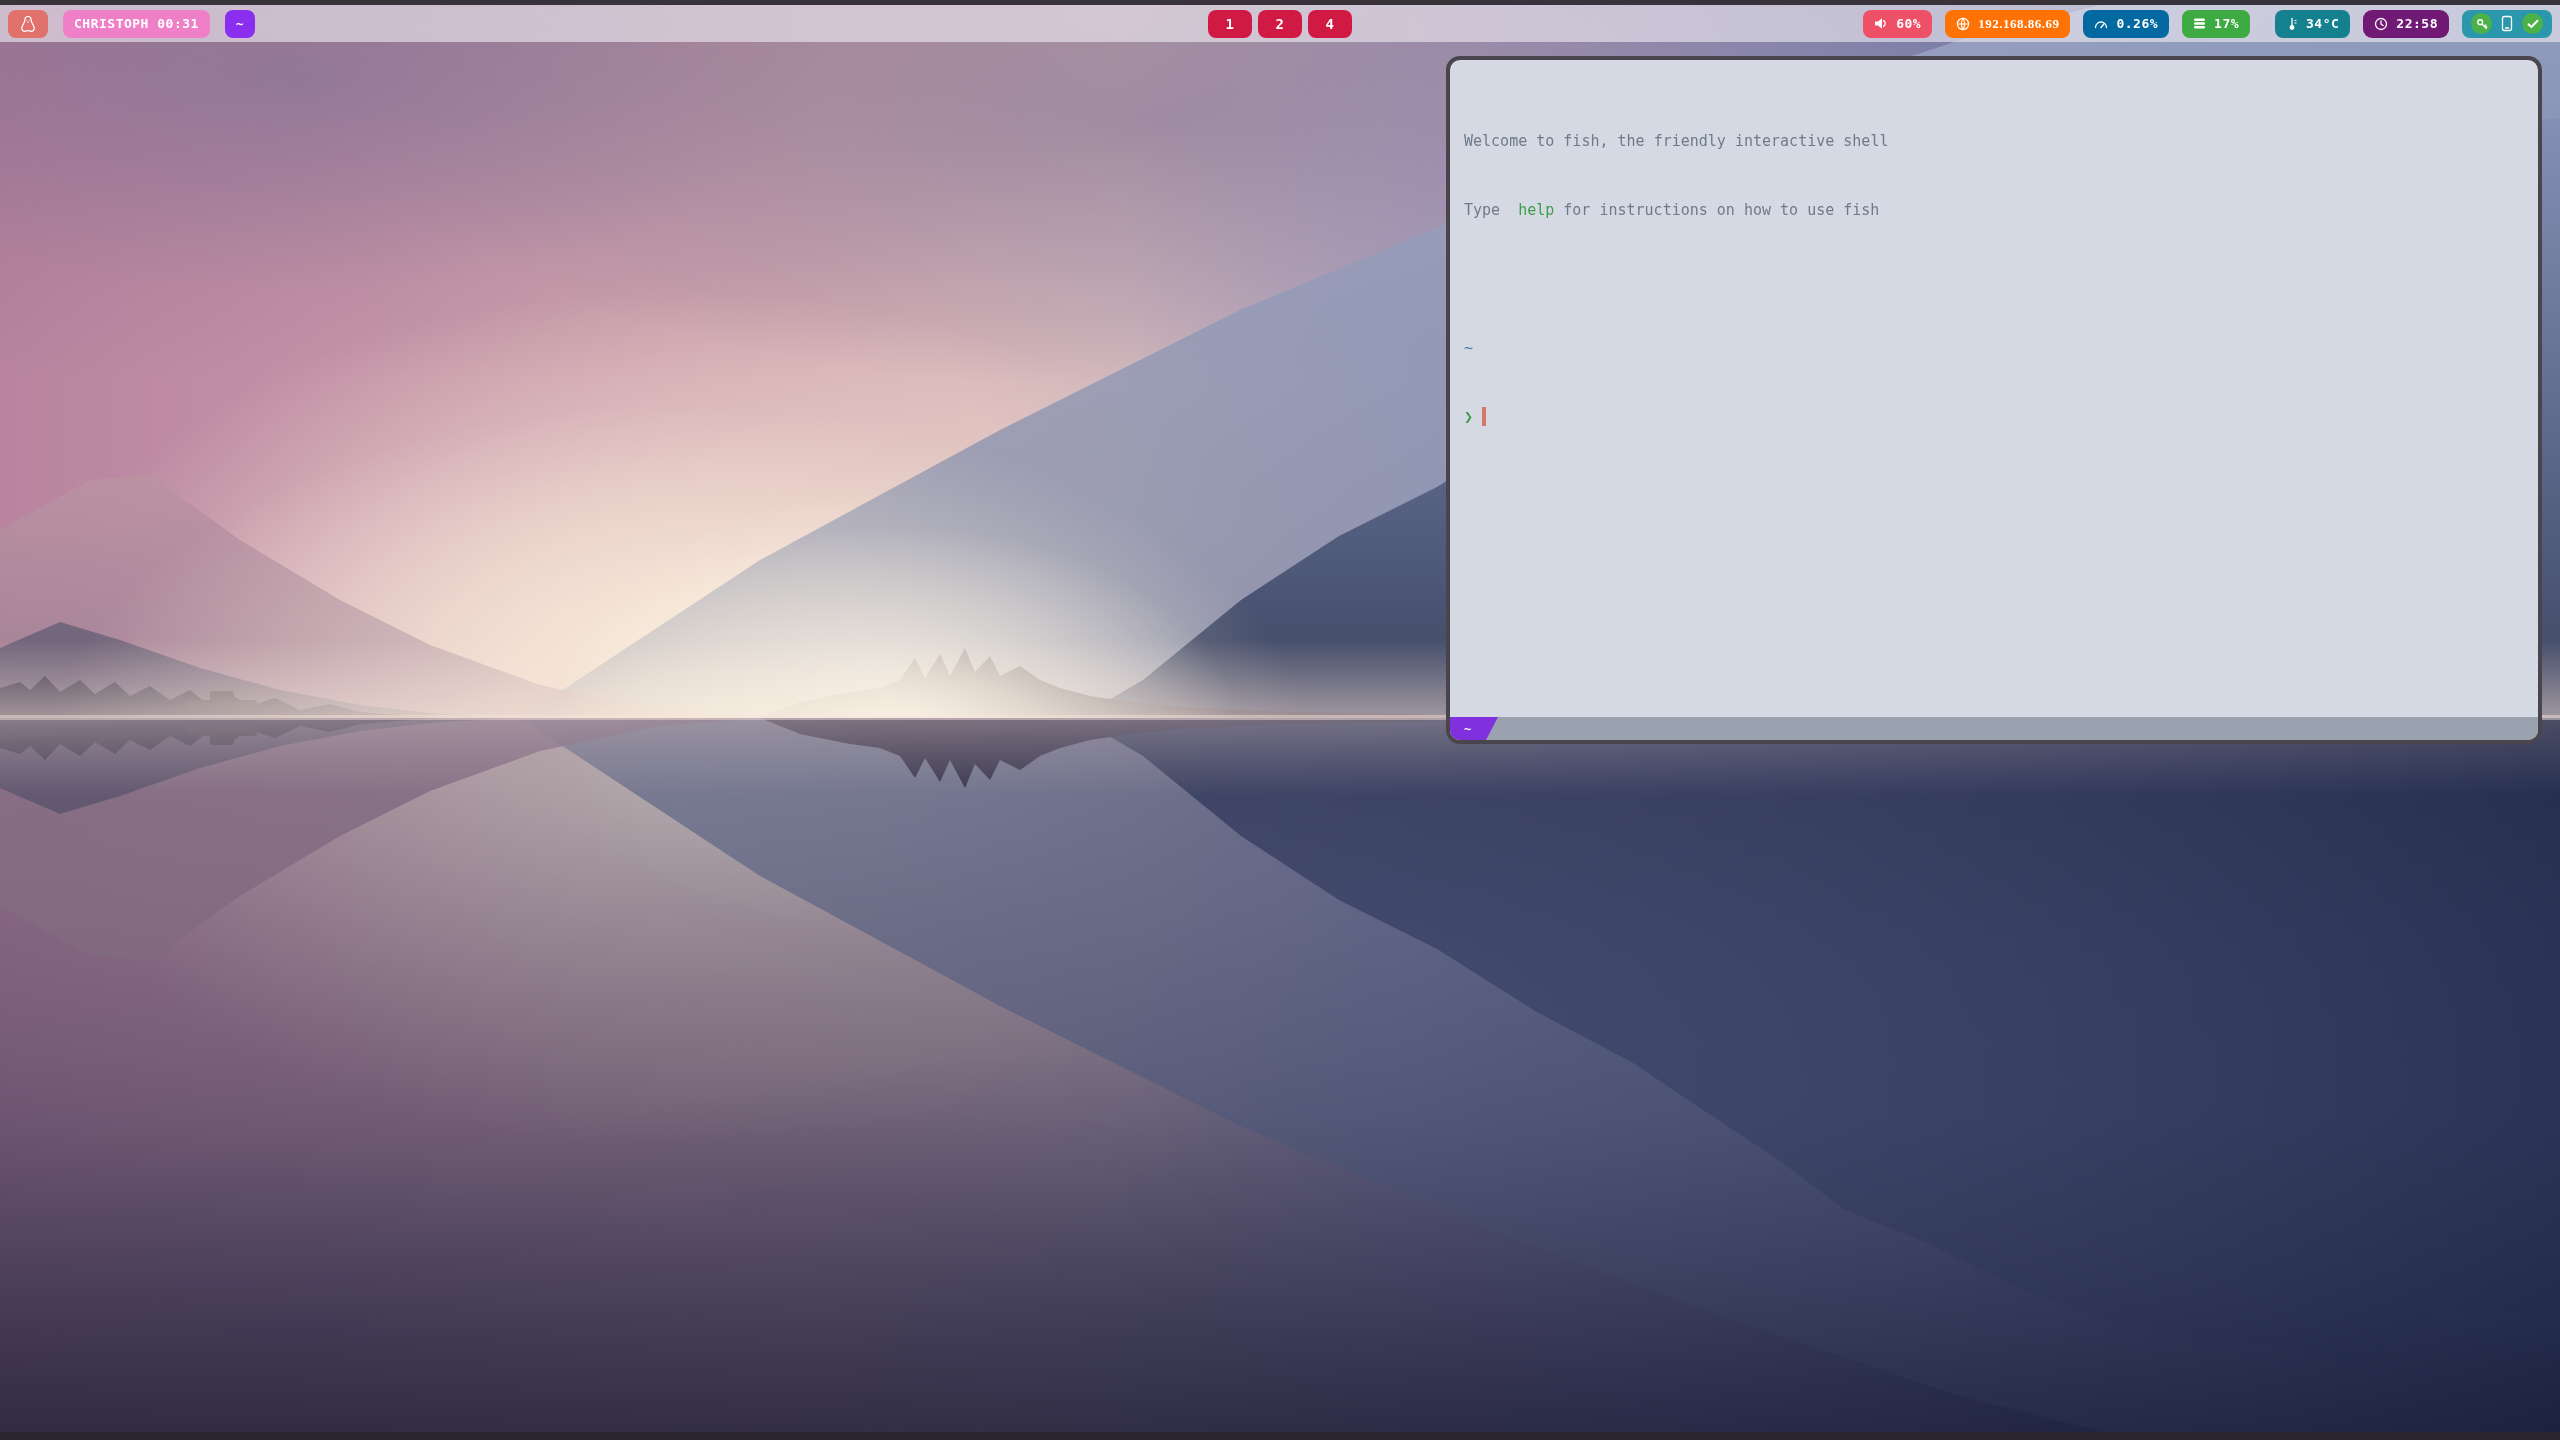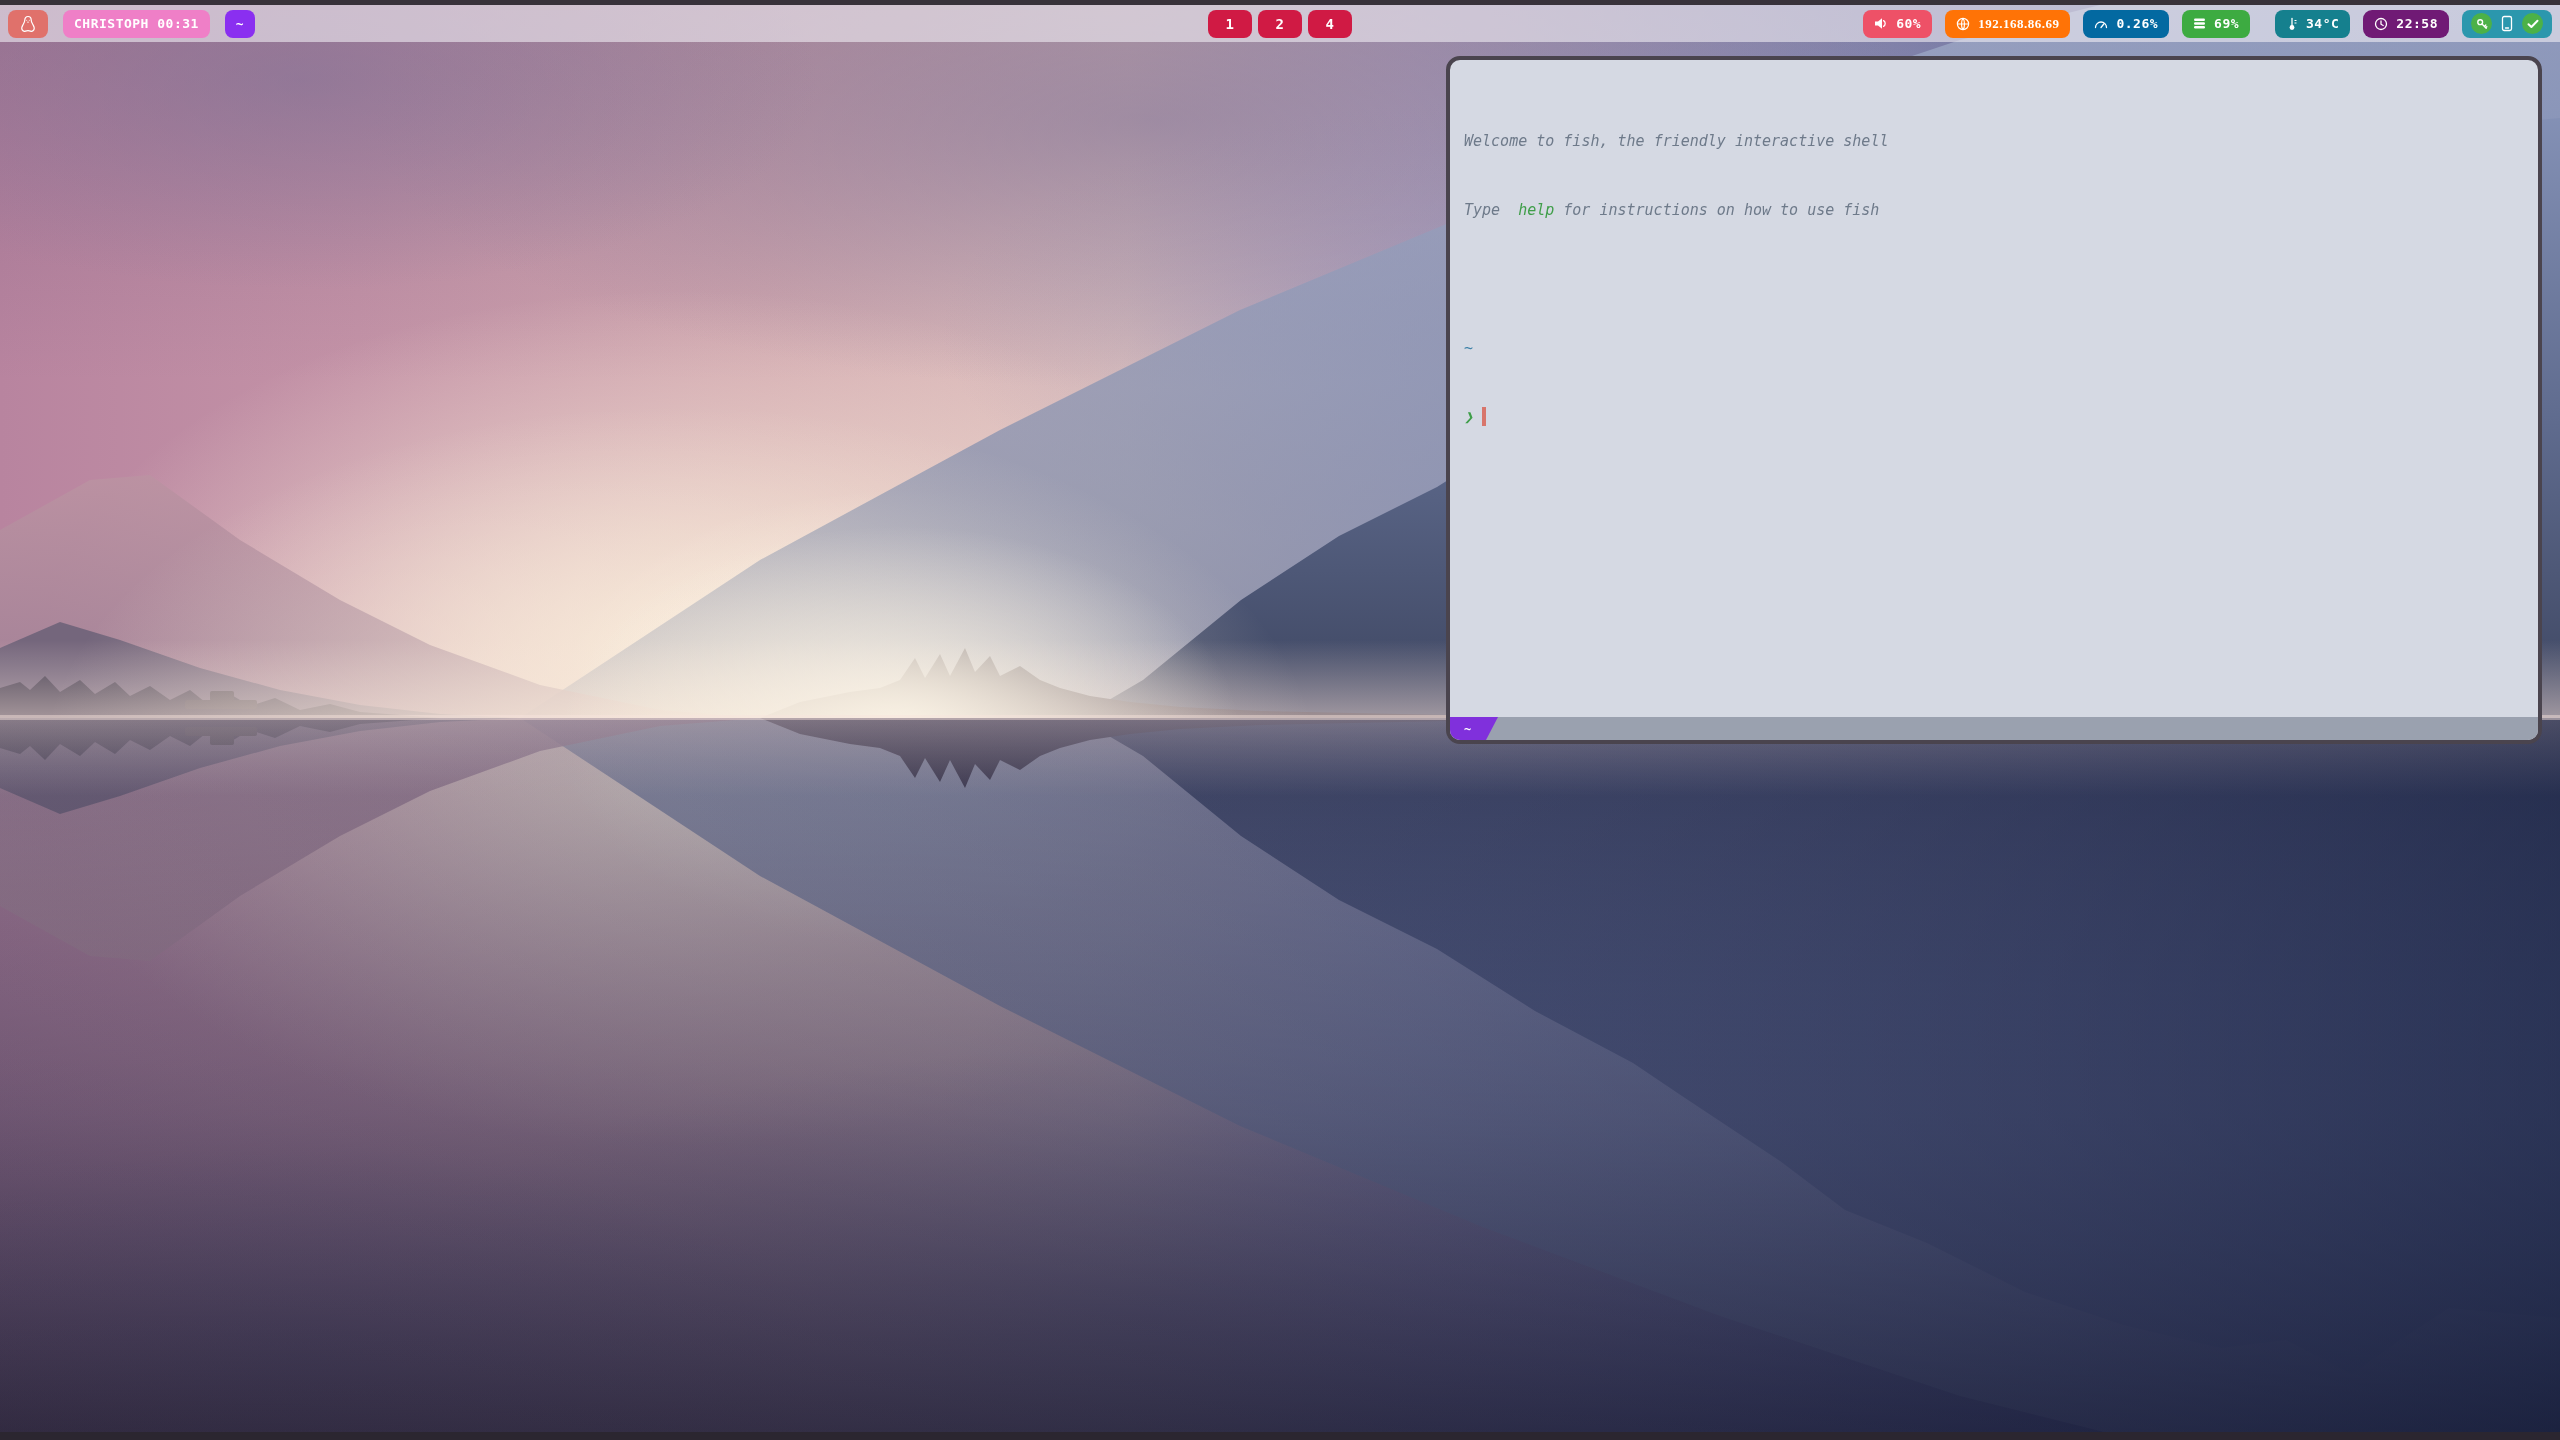--- a/index.html
+++ b/index.html
@@ -52,21 +52,21 @@
   
   .terminal {
     position:absolute; left:1446px; top:56px; width:1096px; height:688px;
     background:#d5d9e3; border:4px solid #4a444e; border-radius:14px;
     overflow:hidden; z-index:5; display:flex; flex-direction:column;
   }
   .term-body {
     flex:1; padding:24px 14px; font-size:15px; line-height:23px;
     color:#6e7a8a; white-space:pre;
   }
-  .term-line { height:23px;font-style:italic; }
+  .term-line { height:23px; }
   .t-help   { color:#3f9e49;margin-left:9px; }
   .t-cwd    { color:#3e82a8; }
   .t-prompt { color:#3f9e49; }
   .t-cursor {
     display:inline-block; width:4px; height:19px; background:#d8756b;
     vertical-align:text-bottom; margin-left:9px;
   }
   .term-tabbar { height:23px; background:#9aa1af; display:flex; align-items:stretch; }
   .term-tab {
     background:#8030dc; color:#fff; font-size:12px; font-weight:bold;
@@ -257,21 +257,21 @@
       </div>
 
       <div class="badge b-mem">
         <span>
           <svg width="13" height="13" viewBox="0 0 13 13" fill="#fff">
             <rect x="1" y="1.5" width="11" height="2.4" rx="1.2"></rect>
             <rect x="1" y="5.3" width="11" height="2.4" rx="1.2"></rect>
             <rect x="1" y="9.1" width="11" height="2.4" rx="1.2"></rect>
           </svg>
         </span>
-        <span>69%</span>
+        <span>17%</span>
       </div>
 
       <div class="badge b-temp">
         <span>
           <svg width="12" height="14" viewBox="0 0 12 14" fill="none" stroke="#fff" stroke-width="1.3">
             <path d="M6 1.5v7" stroke-linecap="round"></path>
             <circle cx="6" cy="10.5" r="2.4" fill="#fff" stroke="none"></circle>
             <path d="M8.5 3.5h2M8.5 6h2" stroke-width="1"></path>
           </svg>
         </span>

